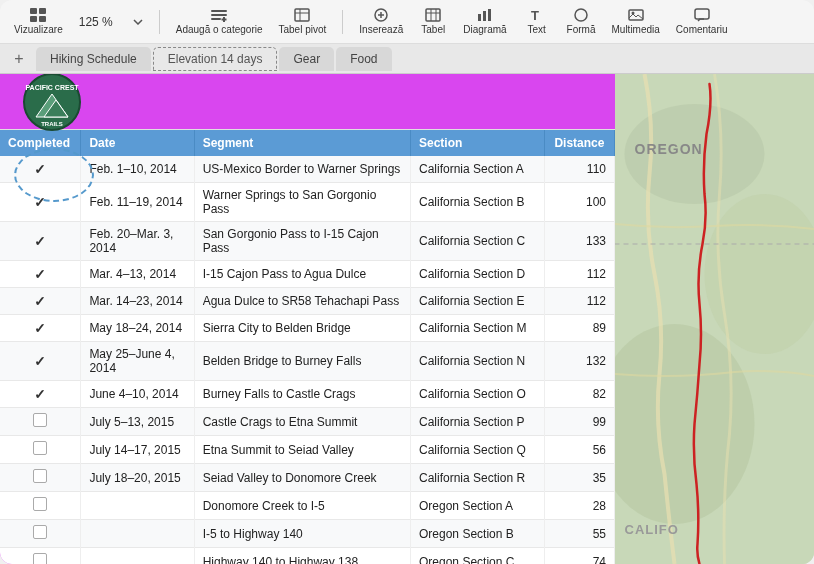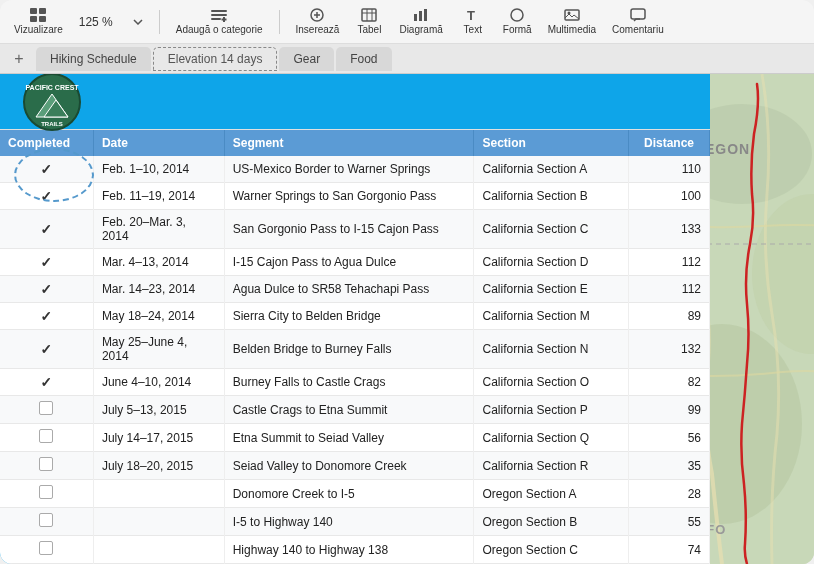--- a/index.html
+++ b/index.html
@@ -102,22 +102,22 @@
     }
 
     
     .main-area {
       display: flex;
       height: calc(564px - 74px);
     }
 
     
     .left-panel {
-      width: 710px;
-      background: #0ea5e9;
+      width: 615px;
+      background: #d946ef;
       overflow: hidden;
       position: relative;
     }
 
     
     .logo-area {
       display: flex;
       align-items: center;
       padding: 8px 16px;
       border-bottom: 1px solid #e0e0e0;
@@ -237,20 +237,28 @@
     <svg width="16" height="14" viewBox="0 0 16 14" fill="none">
       <rect x="0" y="2" width="16" height="2" rx="1" fill="#555"></rect>
       <rect x="0" y="6" width="16" height="2" rx="1" fill="#555"></rect>
       <rect x="0" y="10" width="10" height="2" rx="1" fill="#555"></rect>
       <line x1="13" y1="9" x2="13" y2="14" stroke="#555" stroke-width="2"></line>
       <line x1="10.5" y1="11.5" x2="15.5" y2="11.5" stroke="#555" stroke-width="2"></line>
     </svg>
     <span>Adaugă o categorie</span>
   </div>
 
+  <div class="tb-btn">
+    <svg width="16" height="14" viewBox="0 0 16 14" fill="none">
+      <rect x="1" y="1" width="14" height="12" rx="1" stroke="#555" stroke-width="1.5" fill="none"></rect>
+      <line x1="1" y1="5" x2="15" y2="5" stroke="#555" stroke-width="1"></line>
+      <line x1="6" y1="1" x2="6" y2="13" stroke="#555" stroke-width="1"></line>
+    </svg>
+    <span>Tabel pivot</span>
+  </div>
 
   <div class="toolbar-sep"></div>
 
   <div class="tb-btn">
     <svg width="16" height="14" viewBox="0 0 16 14" fill="none">
       <circle cx="8" cy="7" r="6" stroke="#555" stroke-width="1.5"></circle>
       <line x1="8" y1="4" x2="8" y2="10" stroke="#555" stroke-width="1.5"></line>
       <line x1="5" y1="7" x2="11" y2="7" stroke="#555" stroke-width="1.5"></line>
     </svg>
     <span>Inserează</span>

